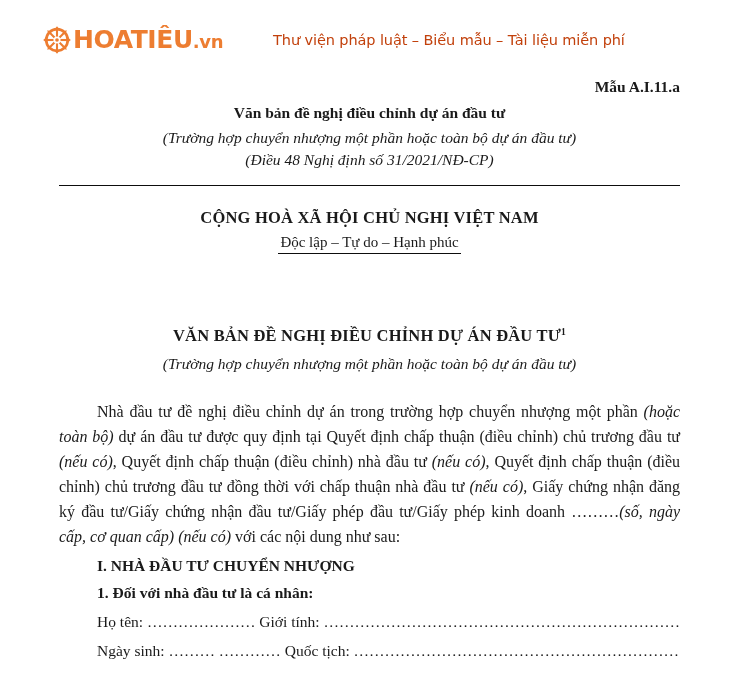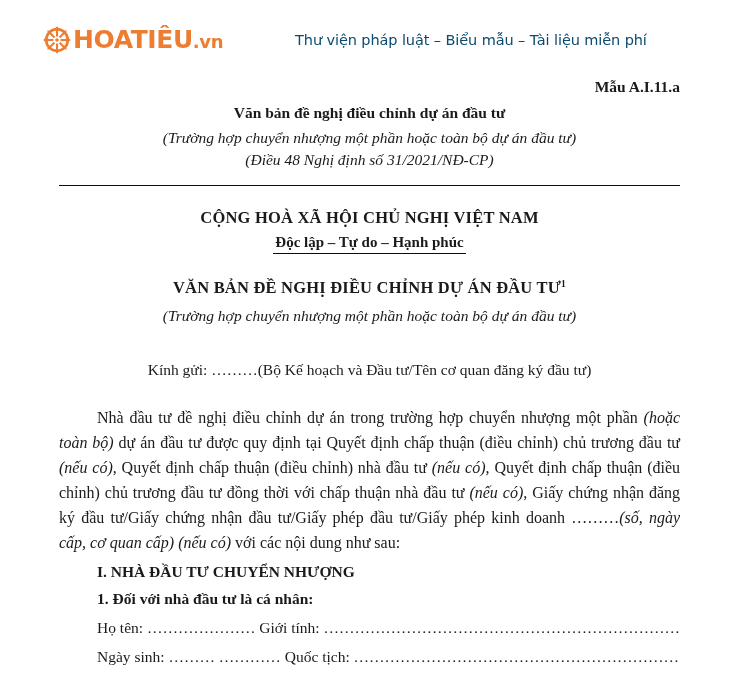--- a/index.html
+++ b/index.html
@@ -42,23 +42,23 @@
     letter-spacing: -0.4px;
     line-height: 1;
     white-space: nowrap;
   }
   .brand-text .brand-main { }
   .brand-text .brand-tld { font-size: 18px; }
 
   .site-tagline {
     font-family: "DejaVu Sans", "Liberation Sans", sans-serif;
     font-size: 14.5px;
-    color: #0c4a6e;
+    color: #c2410c;
     white-space: nowrap;
-    margin-left: 72px;
+    margin-left: 50px;
     letter-spacing: -0.1px;
   }
 
   
   .sheet {
     padding: 0 59px;
     position: relative;
   }
 
   .doc-form-code {
@@ -95,32 +95,32 @@
     font-size: 16.5px;
     letter-spacing: 0.2px;
     margin-top: 22px;
   }
   .national-motto-wrap {
     text-align: center;
     margin-top: 5px;
   }
   .national-motto {
     display: inline-block;
-    font-weight: bold;
+    font-weight: normal;
     font-size: 15px;
     border-bottom: 1.4px solid #0d0d0d;
     padding: 0 2px 2px 2px;
   }
 
   .title-main {
     text-align: center;
     font-weight: bold;
     font-size: 16.5px;
     letter-spacing: 0.2px;
-    margin-top: 24px;
+    margin-top: 72px;
   }
   .title-main sup {
     font-size: 9.5px;
     font-weight: bold;
     vertical-align: super;
     line-height: 0;
   }
   .title-sub {
     text-align: center;
     font-style: italic;
@@ -207,21 +207,20 @@
   <hr class="rule">
 
   <div class="national-name">CỘNG HOÀ XÃ HỘI CHỦ NGHỊ VIỆT NAM</div>
   <div class="national-motto-wrap">
     <span class="national-motto">Độc lập – Tự do – Hạnh phúc</span>
   </div>
 
   <div class="title-main"><span>VĂN BẢN ĐỀ NGHỊ ĐIỀU CHỈNH DỰ ÁN ĐẦU TƯ</span><sup>1</sup></div>
   <div class="title-sub">(Trường hợp chuyển nhượng một phần hoặc toàn bộ dự án đầu tư)</div>
 
-  <div class="addressee">Kính gửi: ………(Bộ Kế hoạch và Đầu tư/Tên cơ quan đăng ký đầu tư)</div>
 
   <div class="body-para"><span>Nhà đầu tư đề nghị điều chỉnh dự án trong trường hợp chuyển nhượng một phần </span><i>(hoặc toàn bộ)</i><span> dự án đầu tư được quy định tại Quyết định chấp thuận (điều chỉnh) chủ trương đầu tư </span><i>(nếu có)</i><span>, Quyết định chấp thuận (điều chỉnh) nhà đầu tư </span><i>(nếu có)</i><span>, Quyết định chấp thuận (điều chỉnh) chủ trương đầu tư đồng thời với chấp thuận nhà đầu tư </span><i>(nếu có)</i><span>, Giấy chứng nhận đăng ký đầu tư/Giấy chứng nhận đầu tư/Giấy phép đầu tư/Giấy phép kinh doanh ………</span><i>(số, ngày cấp, cơ quan cấp) (nếu có)</i><span> với các nội dung như sau:</span></div>
 
   <div class="section-heading">I. NHÀ ĐẦU TƯ CHUYỂN NHƯỢNG</div>
   <div class="subsection-heading">1. Đối với nhà đầu tư là cá nhân:</div>
 
   <div class="field-line">Họ tên: ………………… Giới tính: ……………………………………………………………………</div>
   <div class="field-line">Ngày sinh: ……… ………… Quốc tịch: ………………………………………………………………</div>
 
 </div>

